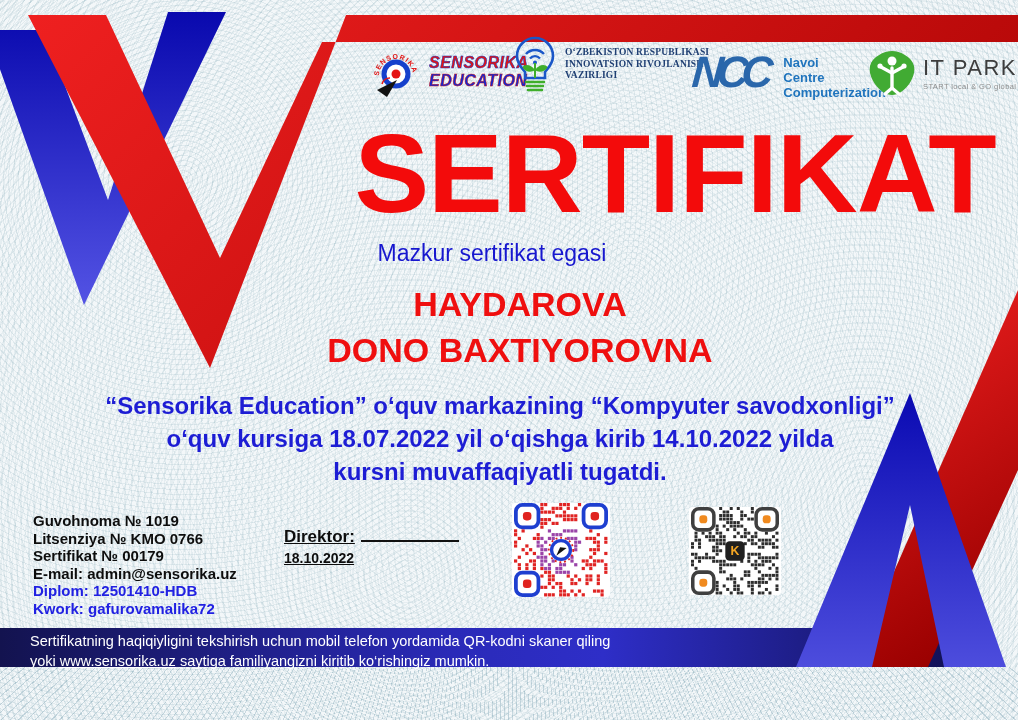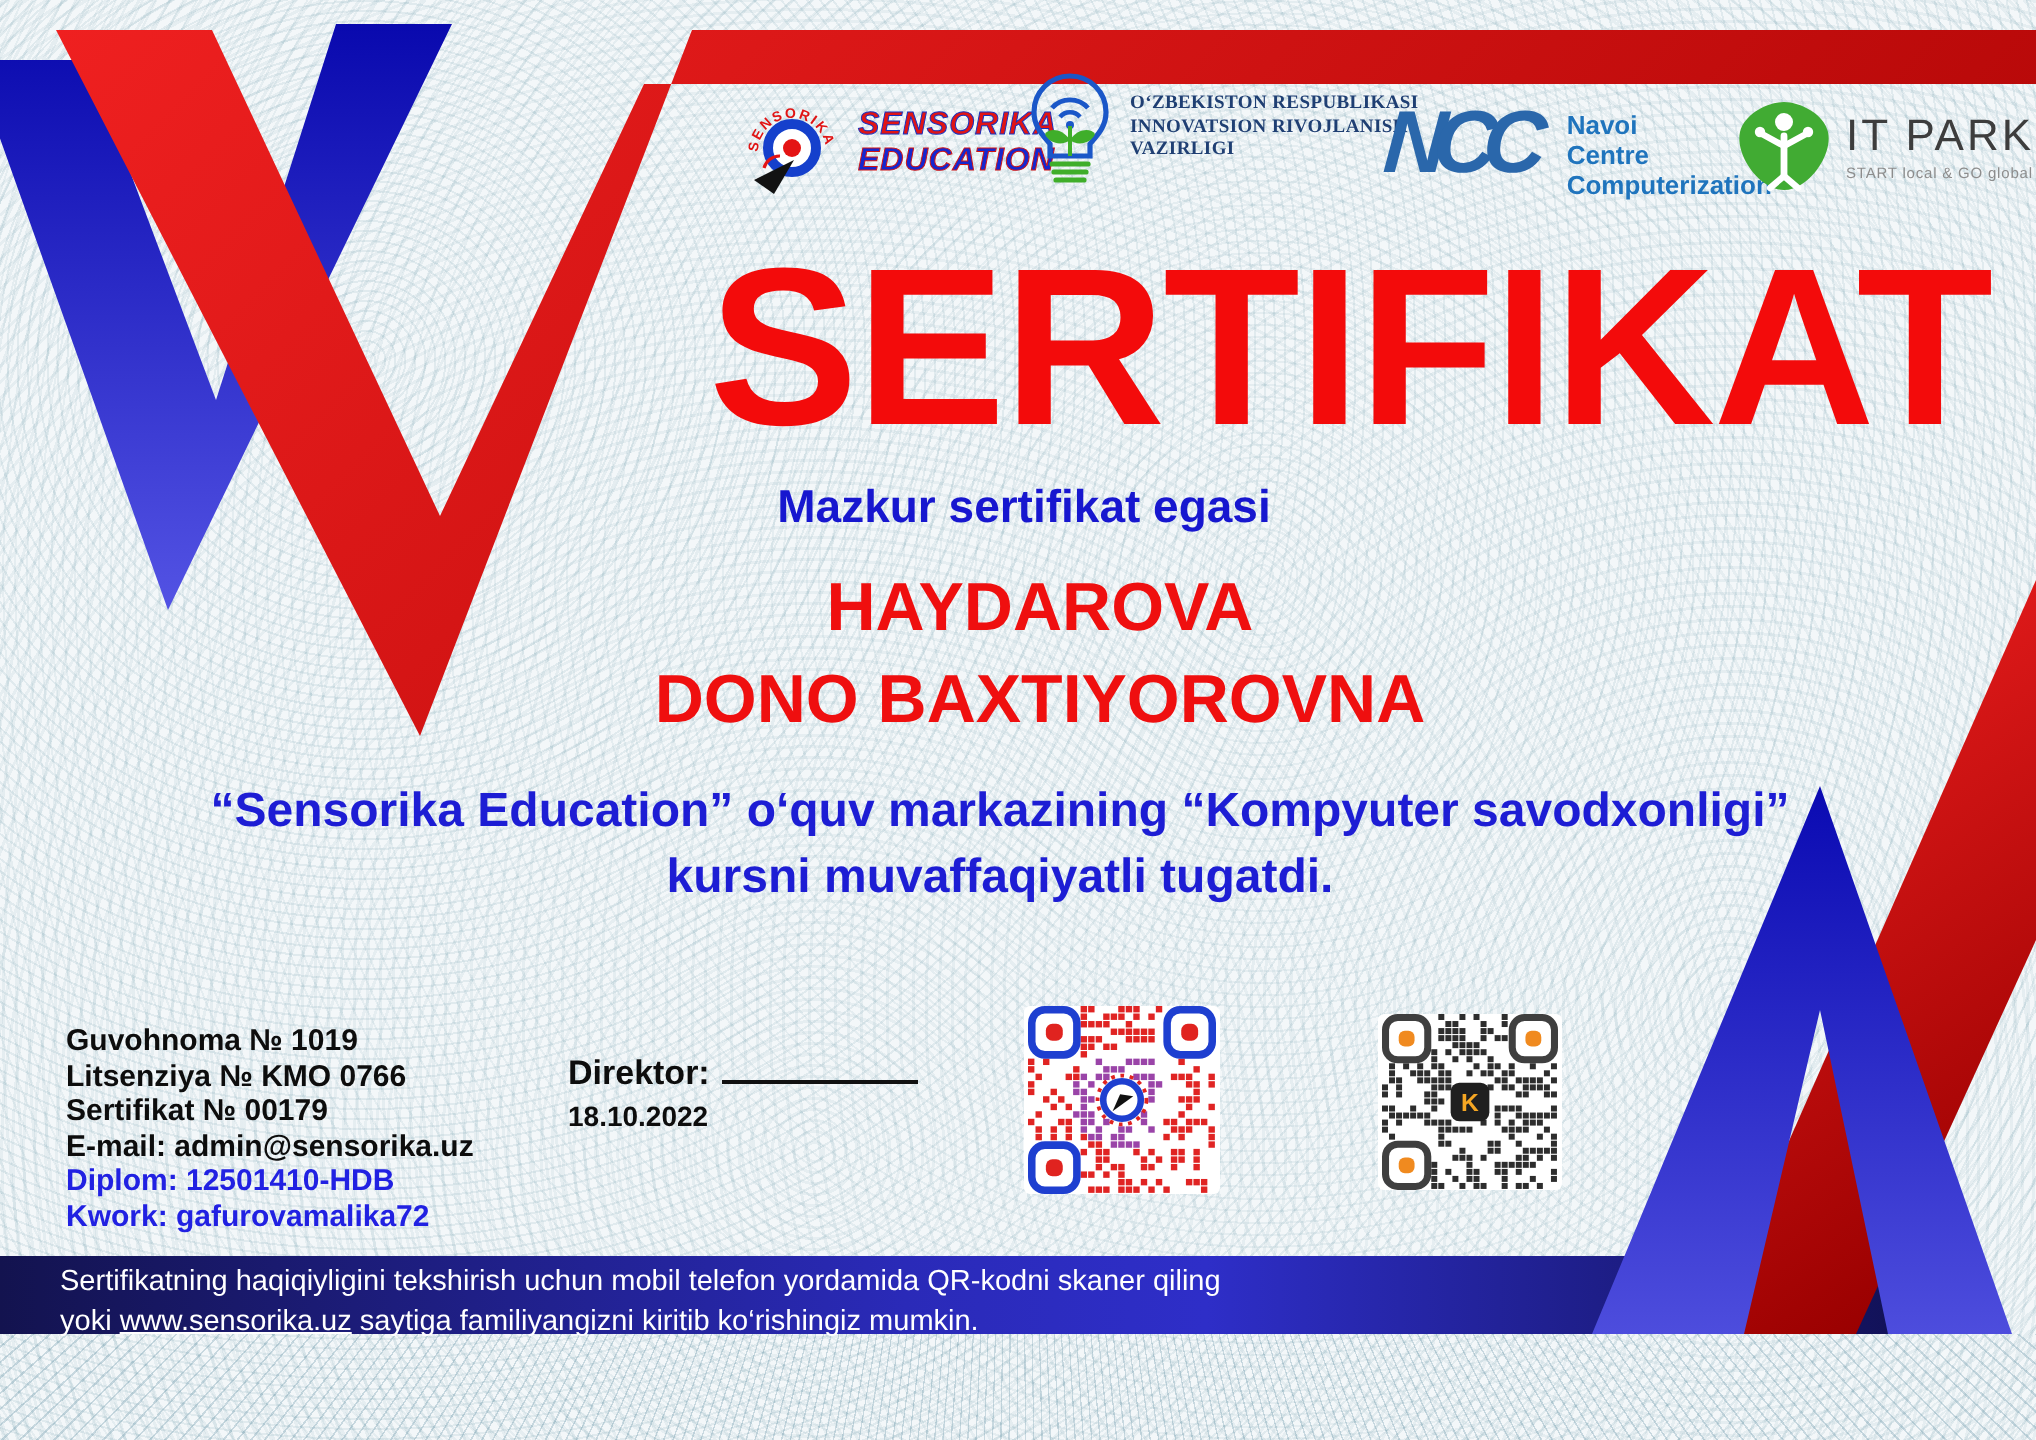--- a/index.html
+++ b/index.html
@@ -22,26 +22,26 @@
   .sens-words{margin-top:10px;}
   .sens-w1{font-size:16px;font-weight:900;font-style:italic;color:#e01515;letter-spacing:.5px;-webkit-text-stroke:.5px #1530c0;line-height:18px;}
   .sens-w2{font-size:16px;font-weight:900;font-style:italic;color:#1527cf;letter-spacing:.5px;-webkit-text-stroke:.5px #d01414;line-height:18px;}
   .min-text{font-family:"Liberation Serif",serif;font-weight:bold;font-size:9.5px;color:#1f3f73;line-height:11.5px;letter-spacing:.2px;margin-top:12px;}
   .ncc-mark{font-size:44px;font-weight:900;font-style:italic;color:#2a67ab;letter-spacing:-7px;line-height:44px;transform:skewX(-4deg);}
   .ncc-text{font-size:13px;font-weight:bold;color:#1f74bd;line-height:15px;margin-top:5px;margin-left:10px;}
   .itp-title{font-size:22px;color:#3d3d3d;letter-spacing:1.5px;line-height:24px;margin-top:6px;}
   .itp-tag{font-size:7.5px;color:#8d8d8d;letter-spacing:.4px;margin-top:2px;}
   
   .title{left:332px;top:118px;width:686px;text-align:center;font-size:112px;font-weight:700;letter-spacing:-1px;line-height:1;color:#f30b0b;}
-  .subtitle{left:312px;top:240px;width:400px;text-align:center;font-size:23px;font-weight:700;color:#1717cf;}
+  .subtitle{left:292px;top:240px;width:400px;text-align:center;font-size:23px;font-weight:400;color:#1717cf;}
   .recipient{left:220px;top:281px;width:600px;text-align:center;font-size:34px;font-weight:700;color:#ef0f0f;line-height:46px;}
   .bodytext{left:50px;top:389px;width:900px;text-align:center;font-size:24px;font-weight:700;color:#1d1dd4;line-height:33px;}
   .details{left:33px;top:512px;font-size:15px;font-weight:700;color:#0d0d0d;line-height:17.6px;}
   .details .blue{color:#2121e2;}
-  .director{left:284px;top:527px;font-weight:700;color:#0d0d0d;}
+  .director{left:284px;top:527px;font-weight:700;color:#0d0d0d;text-decoration:underline;}
   .dir-row{font-size:17px;}
   .dir-line{display:inline-block;width:98px;border-bottom:2px solid #111;height:13px;margin-left:6px;}
   .dir-date{font-size:14px;margin-top:3px;}
   .qr{position:absolute;z-index:2;background:#fff;border-radius:3px;}
   .footer-text{left:30px;top:632px;z-index:3;font-size:14.5px;color:#ffffff;line-height:19.5px;}
   .footer-text a{color:#ffffff;}
 </style>
 </head>
 <body>
 
@@ -144,20 +144,21 @@
   </div>
 
   <div class="abs title">SERTIFIKAT</div>
   <div class="abs subtitle">Mazkur sertifikat egasi</div>
   <div class="abs recipient">
     <div>HAYDAROVA</div>
     <div>DONO BAXTIYOROVNA</div>
   </div>
   <div class="abs bodytext">
     <div>“Sensorika Education” o‘quv markazining “Kompyuter savodxonligi”</div>
+    <div>o‘quv kursiga 18.07.2022 yil o‘qishga kirib 14.10.2022 yilda</div>
     <div>kursni muvaffaqiyatli tugatdi.</div>
   </div>
 
   <div class="abs details">
     <div>Guvohnoma № 1019</div>
     <div>Litsenziya № KMO 0766</div>
     <div>Sertifikat № 00179</div>
     <div>E-mail: admin@sensorika.uz</div>
     <div class="blue">Diplom: 12501410-HDB</div>
     <div class="blue">Kwork: gafurovamalika72</div>

